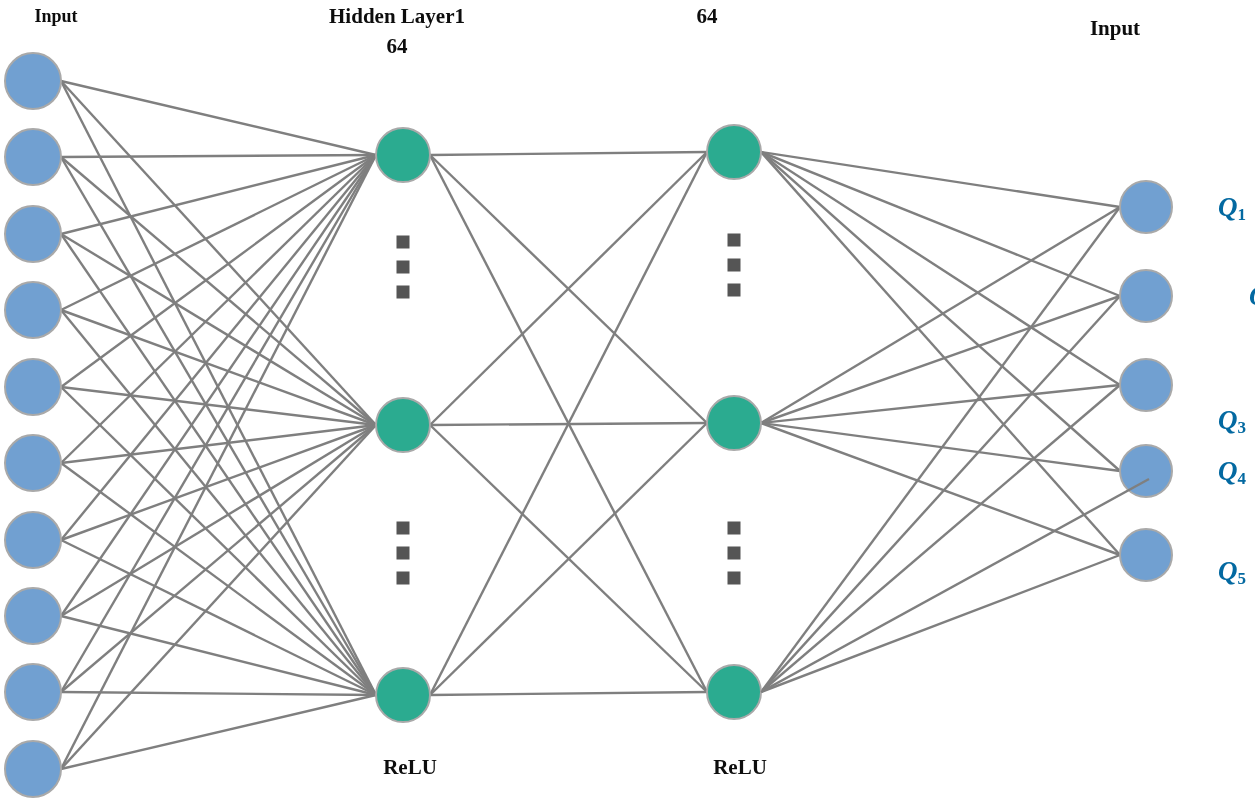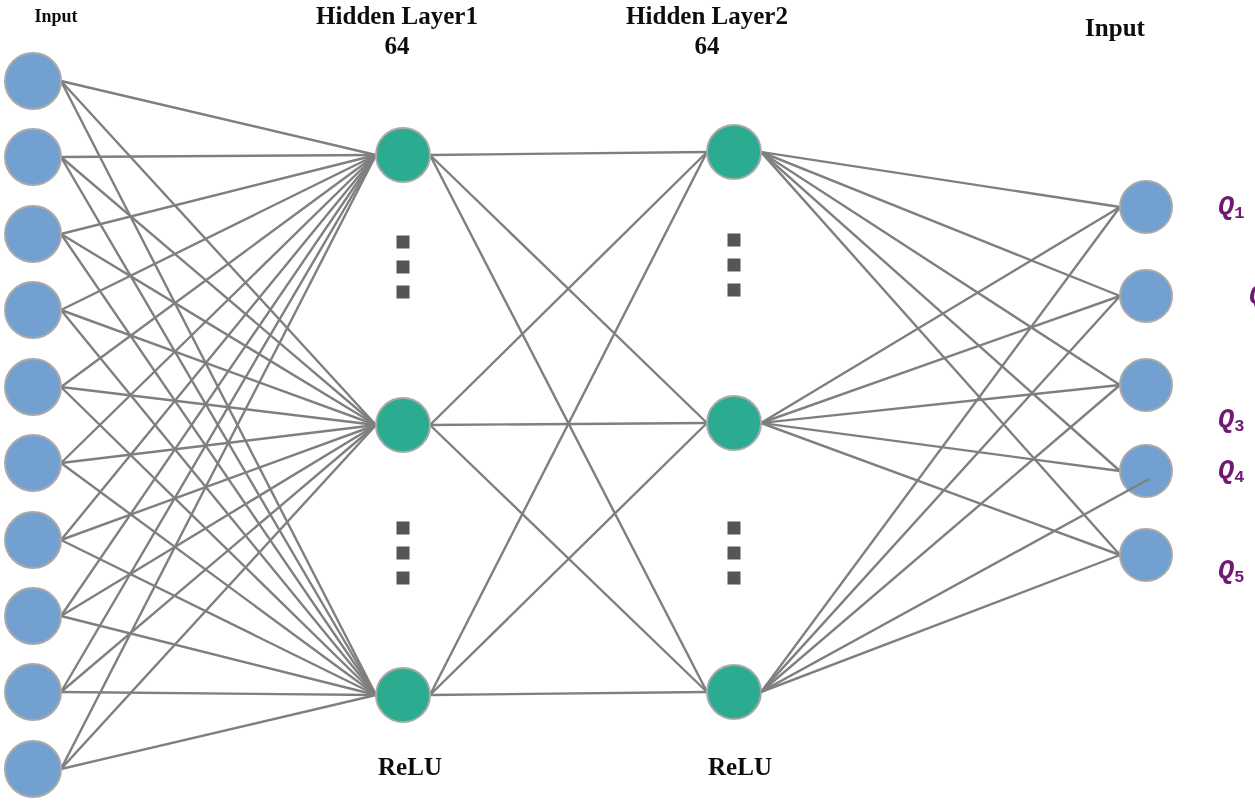--- a/index.html
+++ b/index.html
@@ -14,31 +14,31 @@
   #net-svg {
     position: absolute;
     left: 0; top: 0;
     width: 1255px; height: 805px;
   }
   .hdr {
     position: absolute;
     transform: translateX(-50%);
     font-family: "Liberation Serif", serif;
     font-weight: bold;
-    font-size: 25px;
+    font-size: 21px;
     line-height: 30px;
     color: #0d0d0d;
     text-align: center;
     white-space: nowrap;
   }
   .hdr.big { font-size: 18px; }
   .qlbl {
     position: absolute;
-    font-family: Liberation Mono, monospace;
-    color: #701a75;
+    font-family: Liberation Serif, serif;
+    color: #0369a1;
     white-space: nowrap;
     line-height: 32px;
   }
   .qbase {
     font-style: italic;
     font-weight: bold;
     font-size: 27px;
   }
   .qsub {
     font-weight: bold;
@@ -143,21 +143,20 @@
     </svg>
 
   <div class="hdr big" style="left:56px; top:1px;">Input</div>
 
   <div class="hdr" style="left:397px; top:1px;">
     <div>Hidden Layer1</div>
     <div>64</div>
   </div>
 
   <div class="hdr" style="left:707px; top:1px;">
-    <div>Hidden Layer2</div>
     <div>64</div>
   </div>
 
   <div class="hdr" style="left:1115px; top:13px;">Input</div>
 
   <div class="hdr" style="left:410px; top:752px;">ReLU</div>
 
   <div class="hdr" style="left:740px; top:752px;">ReLU</div>
 
   <div class="qlbl" style="left:1218px; top:191px;"><span class="qbase">Q</span><span class="qsub">1</span></div>

